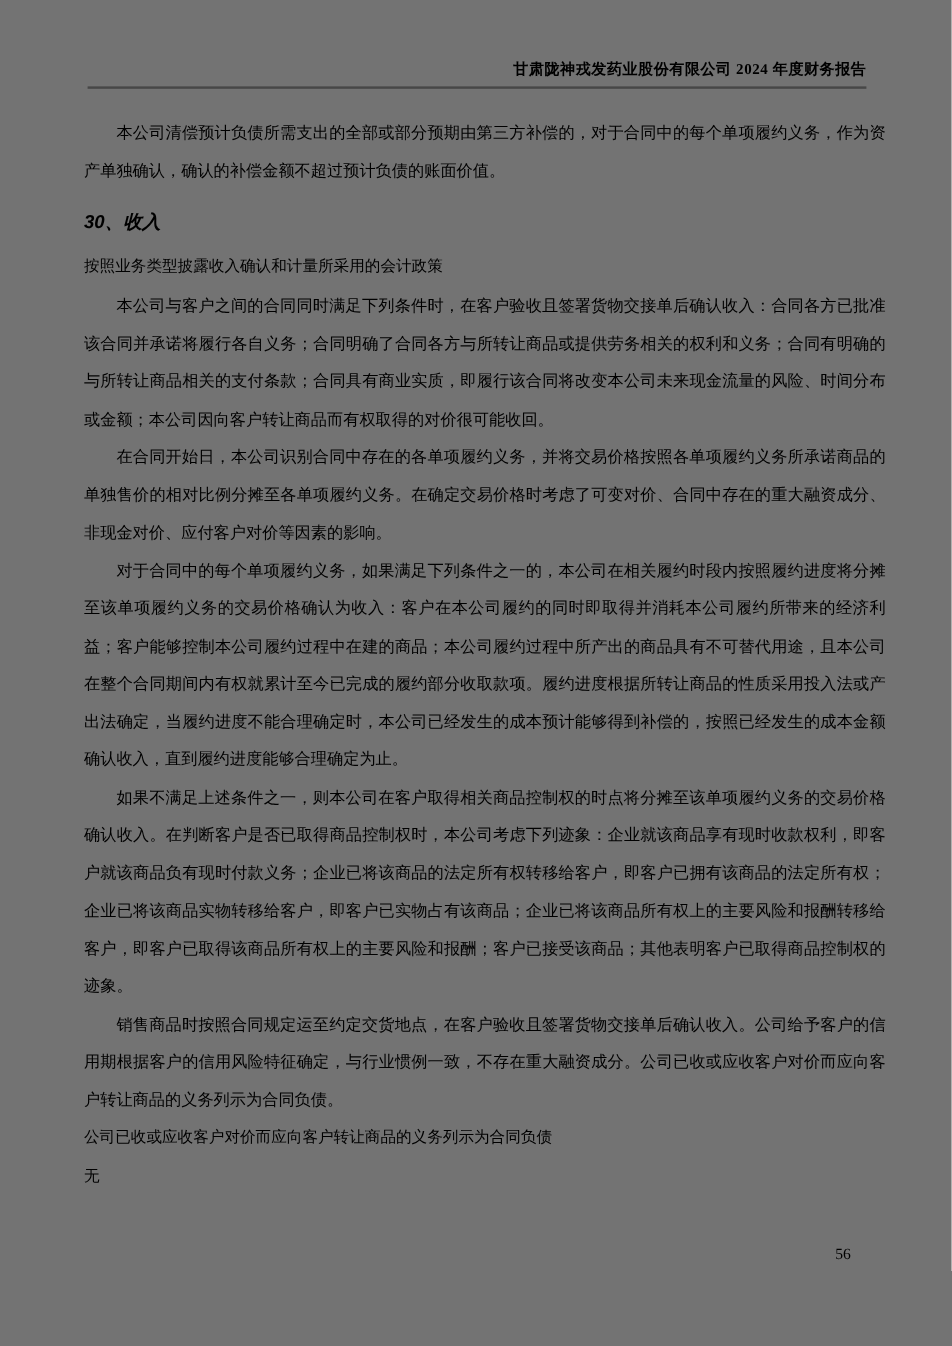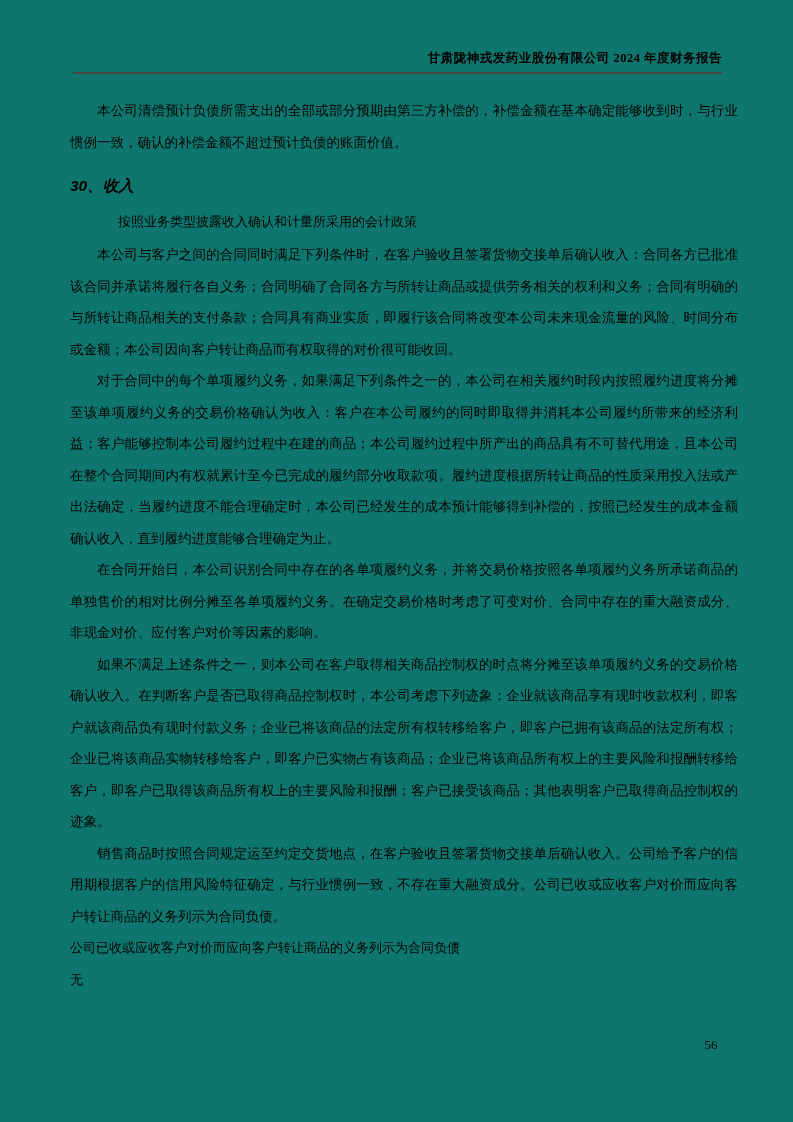--- a/index.html
+++ b/index.html
@@ -1,21 +1,21 @@
 <!DOCTYPE html>
 <html><head>
 <meta charset="utf-8">
 <style>
   html, body { margin: 0; padding: 0; background: #e8e8e8; }
   .page {
     position: relative;
     width: 793px;
     height: 1122px;
     margin: 0 auto;
-    background: #0f766e;
+    background: #737373;
     font-family: "Liberation Serif", "DejaVu Serif", serif;
     color: #000000;
     overflow: hidden;
     box-sizing: border-box;
   }
   .header {
     position: absolute;
     top: 50px;
     left: 73px;
     width: 649px;
@@ -48,53 +48,52 @@
     font-family: "Liberation Sans", "DejaVu Sans", sans-serif;
     text-align: left;
     font-style: italic;
   }
   .template-line {
     margin: 0;
     font-size: 13px;
     line-height: 31.5px;
     text-align: left;
   }
-  .mt4 { margin-top: 4px; margin-left: 48px; }
+  .mt4 { margin-top: 4px; }
   .mt2 { margin-top: 2px; }
   .pagenum {
     position: absolute;
     top: 1037px;
     left: 696px;
     width: 30px;
-    text-align: center;
     font-size: 13px;
   }
 </style>
 </head>
 <body>
 
 <div class="page">
 
   <div class="header">
     <span>甘肃陇神戎发药业股份有限公司 2024 年度财务报告</span>
   </div>
 
   <div class="content">
 
-    <p class="para indent">本公司清偿预计负债所需支出的全部或部分预期由第三方补偿的，补偿金额在基本确定能够收到时，与行业惯例一致，确认的补偿金额不超过预计负债的账面价值。</p>
+    <p class="para indent">本公司清偿预计负债所需支出的全部或部分预期由第三方补偿的，对于合同中的每个单项履约义务，作为资产单独确认，确认的补偿金额不超过预计负债的账面价值。</p>
 
     <h2 class="heading">30、收入</h2>
 
     <p class="template-line mt4">按照业务类型披露收入确认和计量所采用的会计政策</p>
 
     <p class="para indent mt2">本公司与客户之间的合同同时满足下列条件时，在客户验收且签署货物交接单后确认收入：合同各方已批准该合同并承诺将履行各自义务；合同明确了合同各方与所转让商品或提供劳务相关的权利和义务；合同有明确的与所转让商品相关的支付条款；合同具有商业实质，即履行该合同将改变本公司未来现金流量的风险、时间分布或金额；本公司因向客户转让商品而有权取得的对价很可能收回。</p>
 
+    <p class="para indent">在合同开始日，本公司识别合同中存在的各单项履约义务，并将交易价格按照各单项履约义务所承诺商品的单独售价的相对比例分摊至各单项履约义务。在确定交易价格时考虑了可变对价、合同中存在的重大融资成分、非现金对价、应付客户对价等因素的影响。</p>
+
     <p class="para indent">对于合同中的每个单项履约义务，如果满足下列条件之一的，本公司在相关履约时段内按照履约进度将分摊至该单项履约义务的交易价格确认为收入：客户在本公司履约的同时即取得并消耗本公司履约所带来的经济利益；客户能够控制本公司履约过程中在建的商品；本公司履约过程中所产出的商品具有不可替代用途，且本公司在整个合同期间内有权就累计至今已完成的履约部分收取款项。履约进度根据所转让商品的性质采用投入法或产出法确定，当履约进度不能合理确定时，本公司已经发生的成本预计能够得到补偿的，按照已经发生的成本金额确认收入，直到履约进度能够合理确定为止。</p>
-
-    <p class="para indent">在合同开始日，本公司识别合同中存在的各单项履约义务，并将交易价格按照各单项履约义务所承诺商品的单独售价的相对比例分摊至各单项履约义务。在确定交易价格时考虑了可变对价、合同中存在的重大融资成分、非现金对价、应付客户对价等因素的影响。</p>
 
     <p class="para indent">如果不满足上述条件之一，则本公司在客户取得相关商品控制权的时点将分摊至该单项履约义务的交易价格确认收入。在判断客户是否已取得商品控制权时，本公司考虑下列迹象：企业就该商品享有现时收款权利，即客户就该商品负有现时付款义务；企业已将该商品的法定所有权转移给客户，即客户已拥有该商品的法定所有权；企业已将该商品实物转移给客户，即客户已实物占有该商品；企业已将该商品所有权上的主要风险和报酬转移给客户，即客户已取得该商品所有权上的主要风险和报酬；客户已接受该商品；其他表明客户已取得商品控制权的迹象。</p>
 
     <p class="para indent">销售商品时按照合同规定运至约定交货地点，在客户验收且签署货物交接单后确认收入。公司给予客户的信用期根据客户的信用风险特征确定，与行业惯例一致，不存在重大融资成分。公司已收或应收客户对价而应向客户转让商品的义务列示为合同负债。</p>
 
 
     <p class="template-line">公司已收或应收客户对价而应向客户转让商品的义务列示为合同负债</p>
 
     <p class="template-line">无</p>
 

